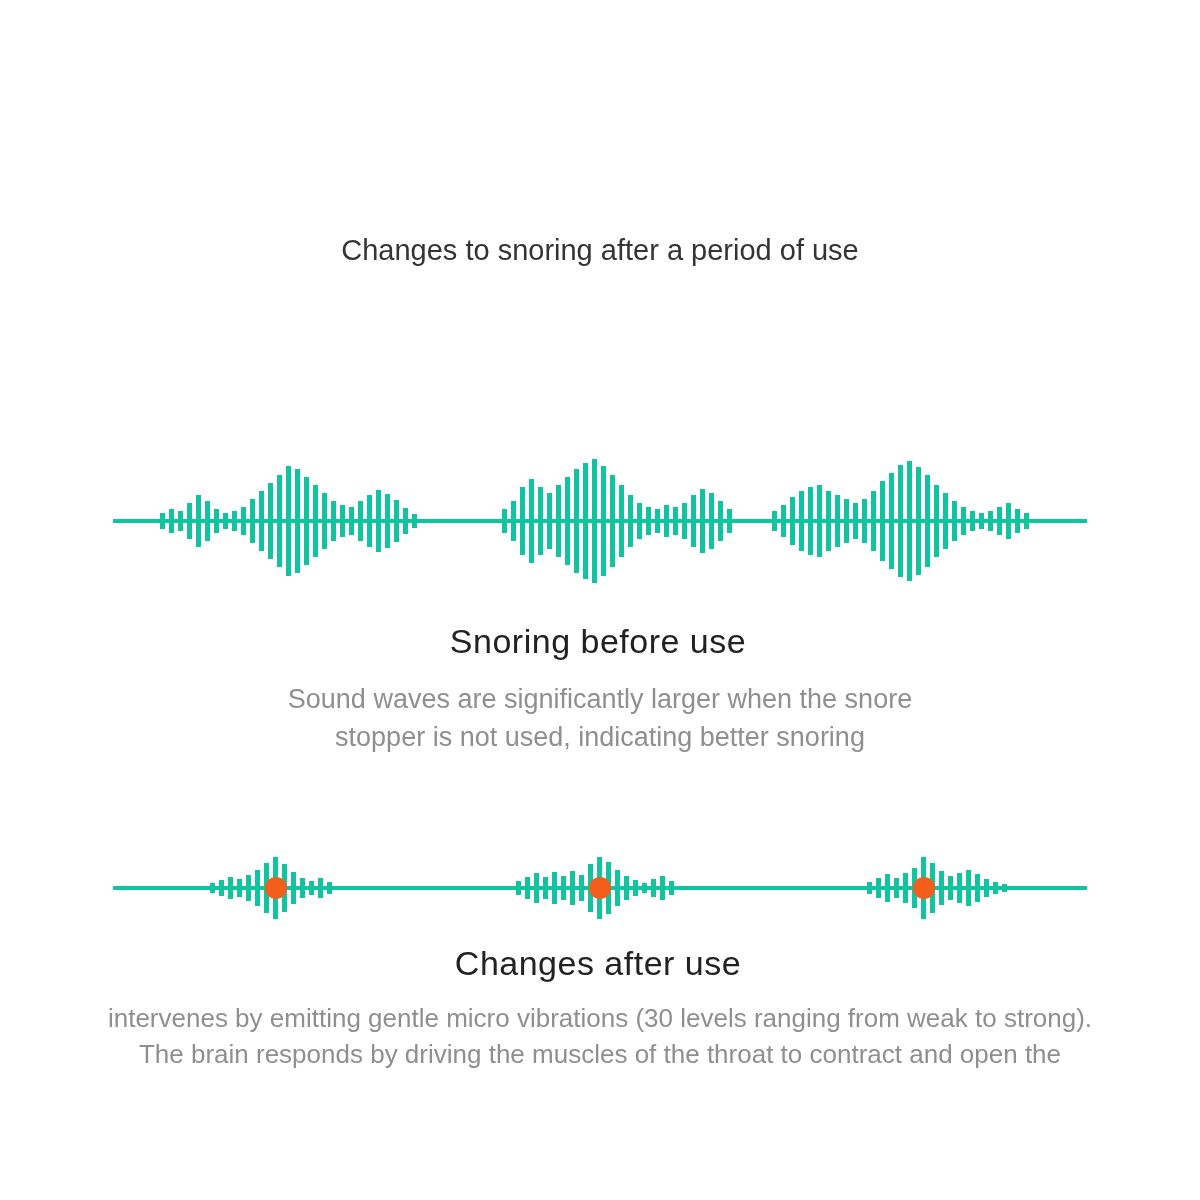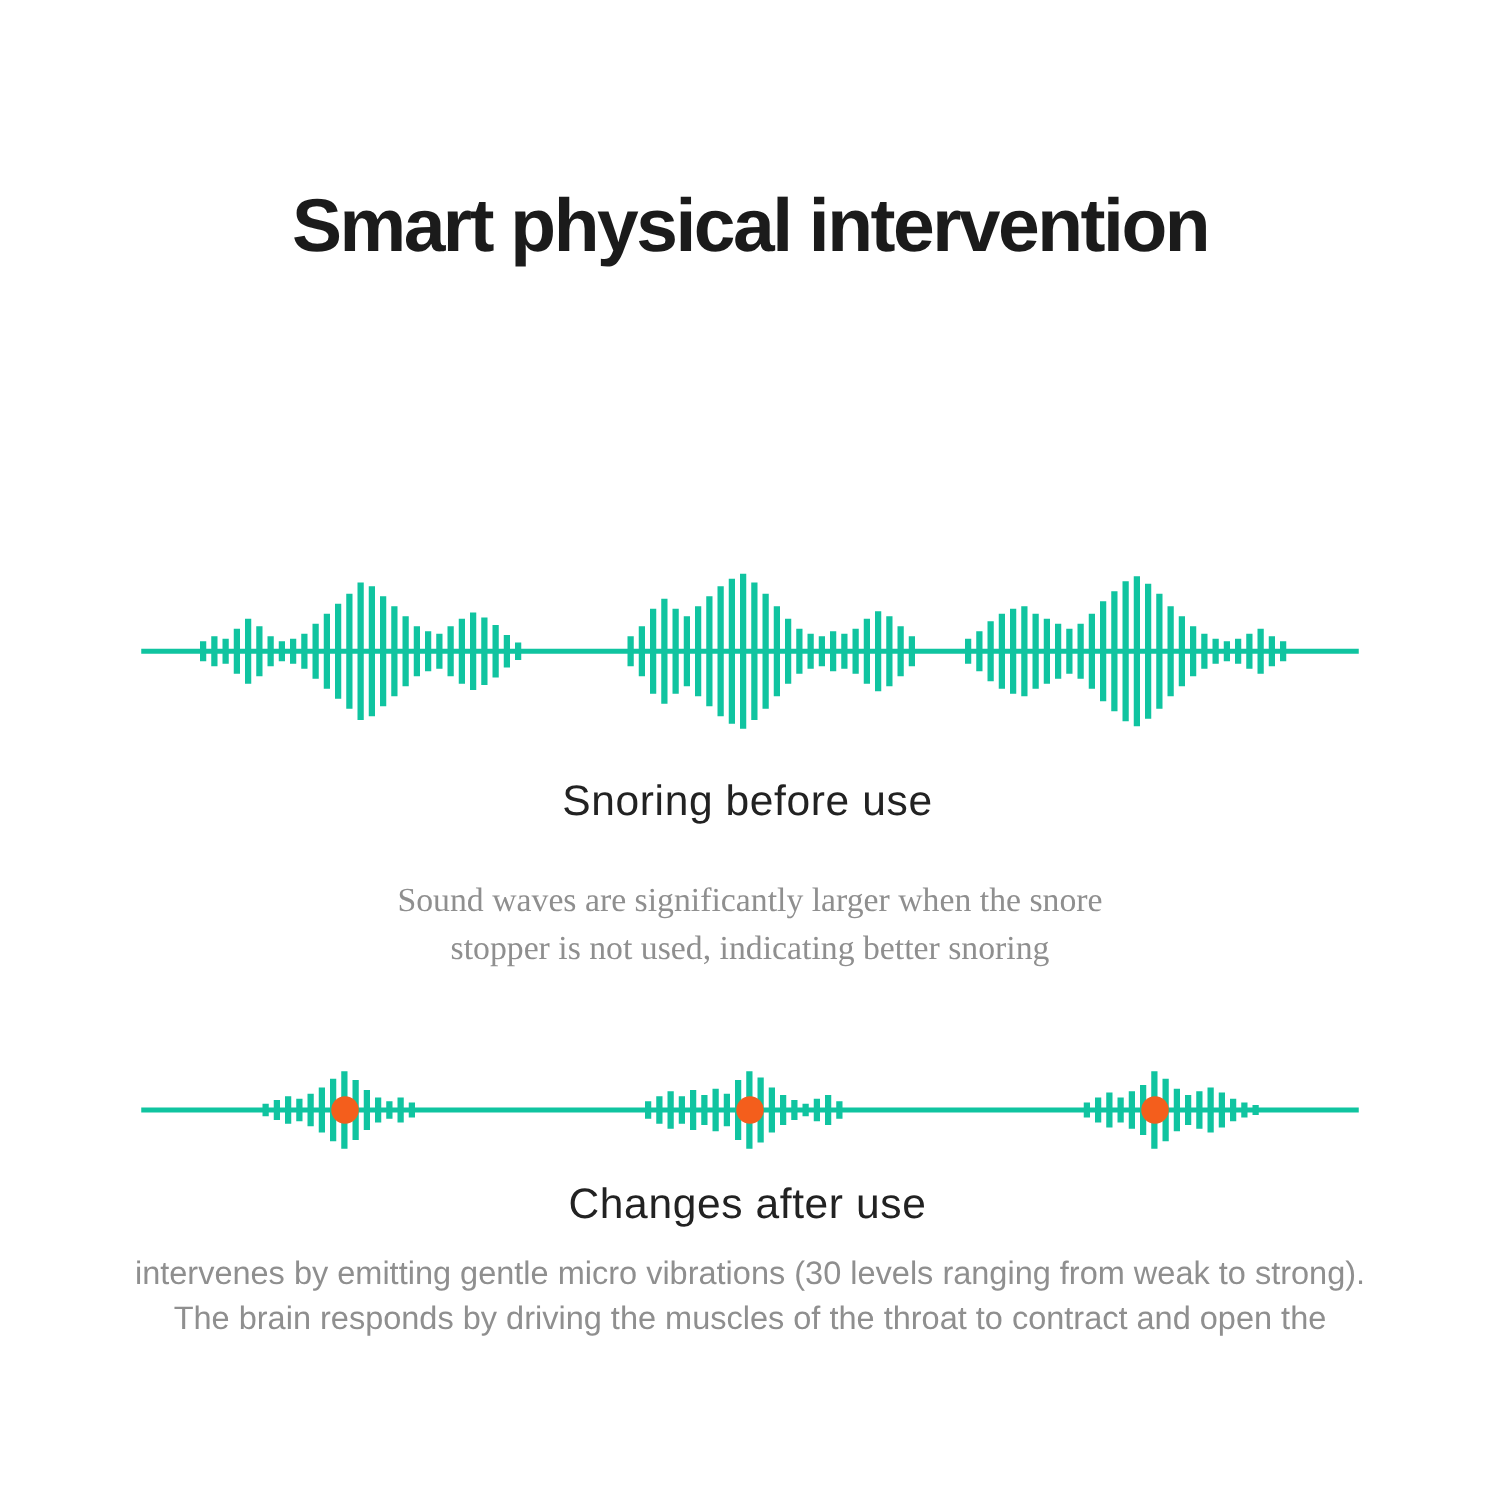--- a/index.html
+++ b/index.html
@@ -22,30 +22,30 @@
   .wf-dot{position:absolute;border-radius:50%;background:var(--dot,#f45e1c);z-index:2;}
 
   .section-heading{position:absolute;left:0;width:1196px;margin:0;
                    text-align:center;font-size:34px;font-weight:500;
                    letter-spacing:.5px;color:var(--heading,#222);}
   #before-heading{top:622px;}
   #after-heading{top:944px;}
 
   .desc{position:absolute;left:0;width:1200px;text-align:center;
         color:var(--body,#8f8f8f);}
-  #before-desc{top:701px;font-size:27px;line-height:38px;font-family:Liberation Serif, serif;}
+  #before-desc{top:680px;font-size:27px;line-height:38px;}
   #after-desc{top:1000px;font-size:26px;line-height:36px;left:80px;width:1040px;}
   .desc-line{white-space:nowrap;}
 </style>
 </head>
 <body>
 
 <div class="page">
 
-  <h1 class="title">Smart physical intervention</h1>
+  <div class="subtitle">Changes to snoring after a period of use</div>
 
   <div class="wave" id="wave-before">
       <div class="wf-line" style="left: 113px; width: 974px;"></div>
       <div class="wf-bar" style="left: 160px; width: 5px; top: 62px; height: 16px;"></div>
       <div class="wf-bar" style="left: 169px; width: 5px; top: 58px; height: 24px;"></div>
       <div class="wf-bar" style="left: 178px; width: 5px; top: 60px; height: 20px;"></div>
       <div class="wf-bar" style="left: 187px; width: 5px; top: 52px; height: 36px;"></div>
       <div class="wf-bar" style="left: 196px; width: 5px; top: 44px; height: 52px;"></div>
       <div class="wf-bar" style="left: 205px; width: 5px; top: 50px; height: 40px;"></div>
       <div class="wf-bar" style="left: 214px; width: 5px; top: 58px; height: 24px;"></div>

